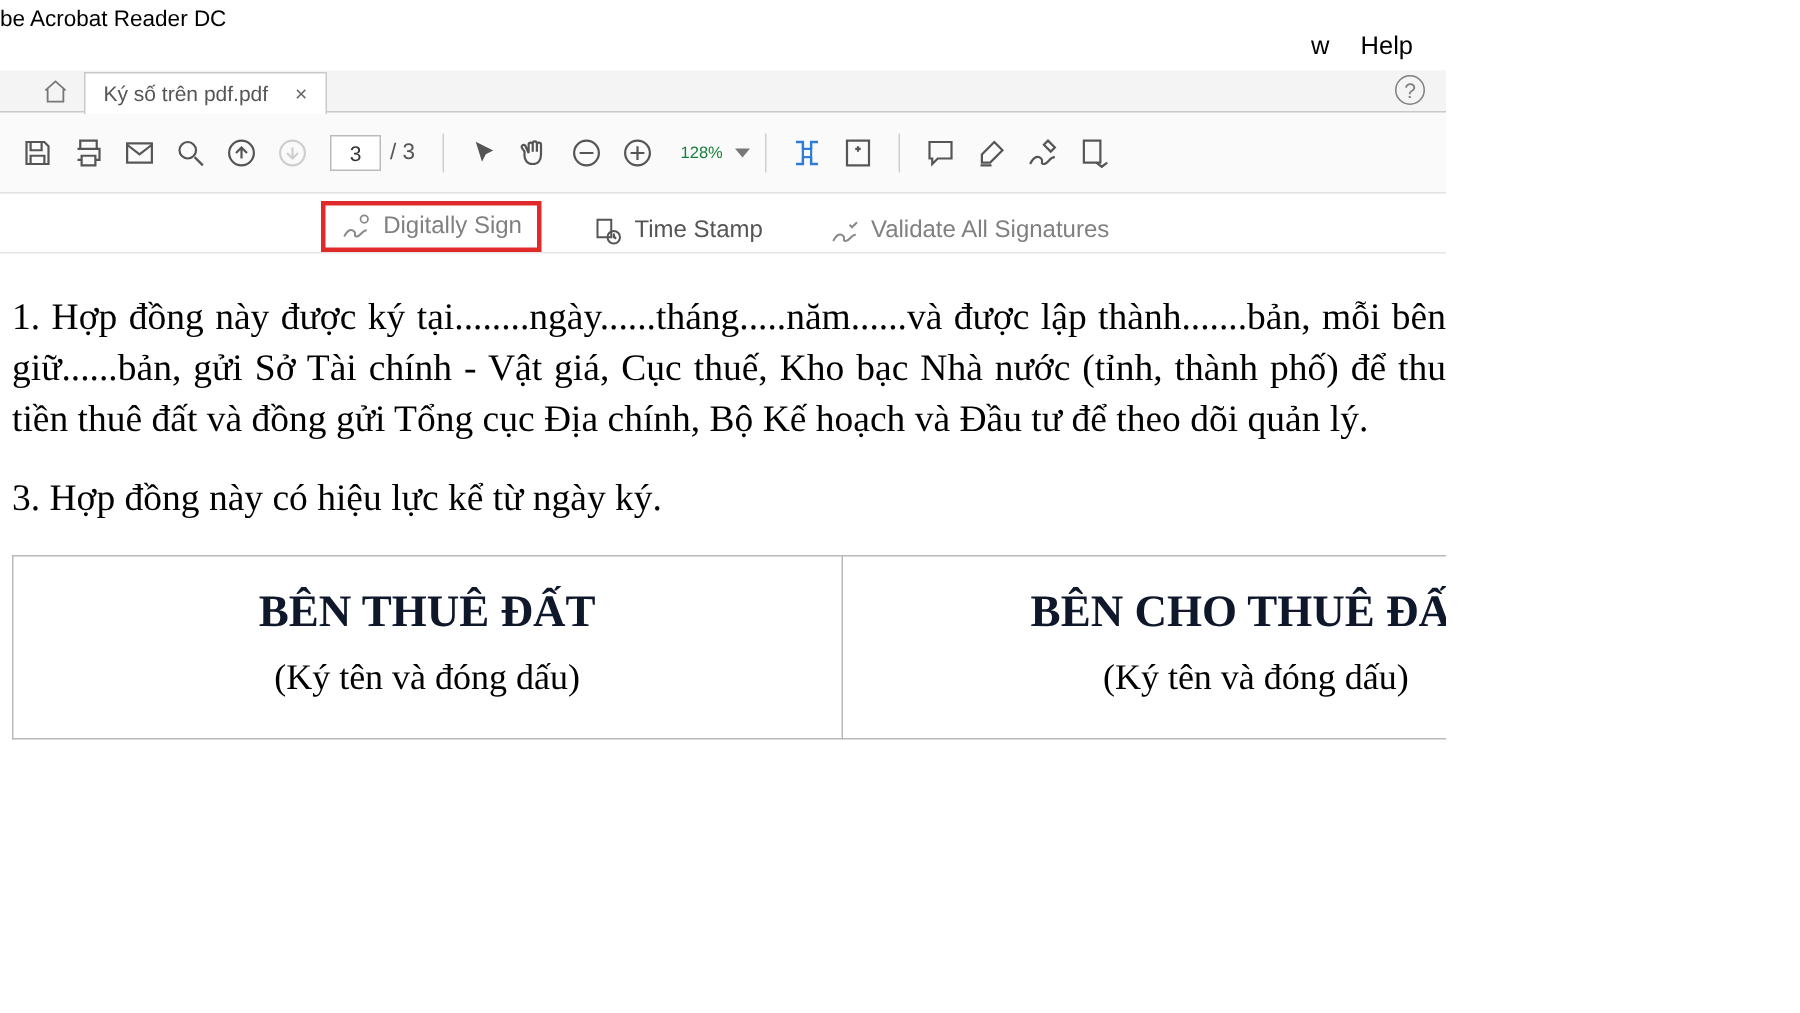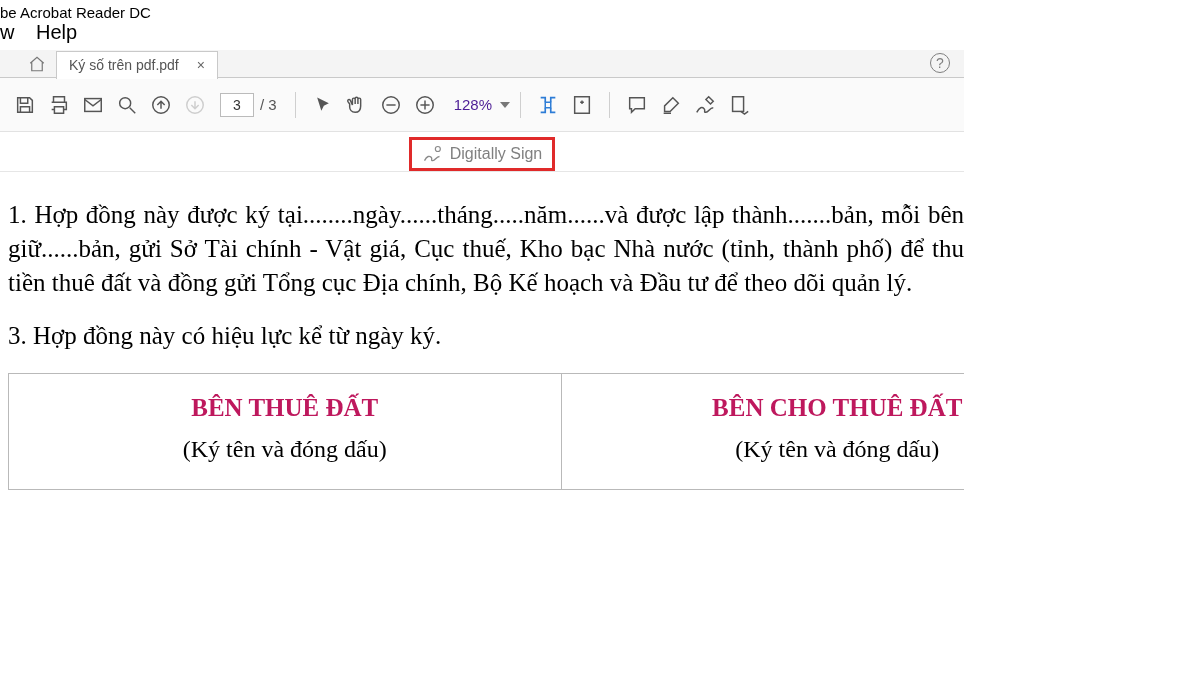--- a/index.html
+++ b/index.html
@@ -1,44 +1,44 @@
 <!DOCTYPE html>
 <html><head>
 <meta charset="utf-8">
 <style>
   * { box-sizing: border-box; }
   html, body { margin:0; padding:0; font-family: "Segoe UI", Arial, sans-serif; background:#fff; color:#333; }
   .app { width:964px; height:675px; overflow:hidden; position:relative; }
   .titlebar { font-size:15px; padding:4px 6px 0 0; color:#000; }
-  .menubar { font-size:20px; padding:0 6px 6px 0; color:#000; }
+  .menubar { font-size:17px; padding:0 6px 6px 0; color:#000;text-align:right; }
   .menubar span { margin-right:16px; }
   .tabstrip { display:flex; align-items:center; height:28px; border-bottom:1px solid #c9c9c9; background:#f4f4f4; position:relative; padding-left:24px;}
   .tab-home { width:26px; height:26px; margin-right:6px; display:flex; align-items:center; justify-content:center; }
   .tab { background:#fff; border:1px solid #c9c9c9; border-bottom:none; height:28px; display:flex; align-items:center; padding:0 12px; font-size:14px; color:#555; gap:10px; position:relative; top:1px; }
   .tab .close { font-size:14px; color:#666; margin-left:8px; }
   .help-q { position:absolute; right:14px; top:3px; width:20px; height:20px; border:1.5px solid #7f7f7f; border-radius:50%; display:flex; align-items:center; justify-content:center; font-size:14px; color:#7f7f7f;}
   .maintoolbar { display:flex; align-items:center; height:54px; padding:0 8px; gap:0; border-bottom:1px solid #e2e2e2; background:#fafafa;}
   .tb-btn { width:34px; height:34px; display:flex; align-items:center; justify-content:center; color:#555; }
   .tb-sep { width:1px; height:26px; background:#cfcfcf; margin:0 10px; }
   .pagebox { display:flex; align-items:center; gap:6px; font-size:15px; color:#555;}
   .pagebox input { width:34px; height:24px; border:1px solid #bbb; text-align:center; font-size:14px; color:#333;}
-  .zoomval { font-size:15px; color:#4c1d95; padding:0 2px; }
+  .zoomval { font-size:11px; color:#15803d; padding:0 2px; }
   .tri-down { width:0; height:0; border-left:5px solid transparent; border-right:5px solid transparent; border-top:6px solid #777; margin-left:6px;}
 
   .signtoolbar { display:flex; align-items:flex-end; justify-content:center; height:40px; gap:24px; font-size:16px; color:#808080; border-bottom:1px solid #e6e6e6;}
   .sign-item { display:flex; align-items:center; gap:8px; padding:4px 10px; }
   .sign-item.highlight { border:3px solid #e02a2a; }
   .sign-item .ic { width:20px; height:20px; display:flex; align-items:center; justify-content:center; }
 
   .docview { padding: 0 0 0 8px; }
   .docview .heading-cut { font-family: "Times New Roman", serif; font-size:26px; font-weight:700; color:#000; margin:6px 0 12px 0; letter-spacing:1px;}
   .docview p { font-family: "Times New Roman", serif; font-size:25px; color:#000; margin:0 0 20px 0; line-height:1.35; text-align:justify;}
   .sig-table { width:1106px; border:1px solid #b9b9b9; border-collapse:collapse; margin-top:4px;}
   .sig-table td { border:1px solid #b9b9b9; width:50%; text-align:center; padding:20px 10px 26px 10px; font-family:"Times New Roman", serif;}
-  .sig-table .hd { font-size:25px; font-weight:700; color:#be185d; margin-bottom:14px;text-align:center;}
+  .sig-table .hd { font-size:30px; font-weight:700; color:#0f172a; margin-bottom:14px;text-align:center;}
   .sig-table .sub { font-size:24px; color:#000;}
 
   svg { display:block; }
 </style>
 </head>
 <body>
 
 <div class="app">
 
   <div class="titlebar">be Acrobat Reader DC</div>
@@ -168,20 +168,39 @@
 
   <div class="signtoolbar">
     <div class="sign-item highlight">
       <span class="ic">
         <svg width="20" height="20" viewBox="0 0 24 24">
             <path fill="none" stroke="#8a8a8a" stroke-width="1.6" d="M3 20c3-6 6-6 8-4s-1 4 2 4 4-5 8-5"></path>
             <circle cx="19" cy="6" r="3" fill="none" stroke="#8a8a8a" stroke-width="1.4"></circle>
           </svg>
       </span>
       <span>Digitally Sign</span>
+    </div>
+    <div class="sign-item" style="color:#555;">
+      <span class="ic">
+        <svg width="20" height="20" viewBox="0 0 24 24">
+            <rect x="4" y="3" width="11" height="14" fill="none" stroke="#555" stroke-width="1.6"></rect>
+            <circle cx="17" cy="17" r="5" fill="none" stroke="#555" stroke-width="1.6"></circle>
+            <path stroke="#555" stroke-width="1.6" d="M17 14v3l2 1"></path>
+          </svg>
+      </span>
+      <span>Time Stamp</span>
+    </div>
+    <div class="sign-item">
+      <span class="ic">
+        <svg width="20" height="20" viewBox="0 0 24 24">
+            <path fill="none" stroke="#8a8a8a" stroke-width="1.6" d="M3 20c3-6 6-6 8-4s-1 4 2 4 4-5 8-5"></path>
+            <path fill="none" stroke="#8a8a8a" stroke-width="1.6" d="M16 7l2 2 4-4"></path>
+          </svg>
+      </span>
+      <span>Validate All Signatures</span>
     </div>
   </div>
 
   <div class="docview">
     <div class="heading-cut" style="opacity:.15; height:8px; overflow:hidden;"></div>
     <p>1. Hợp đồng này được ký tại........ngày......tháng.....năm......và được lập thành.......bản, mỗi bên giữ......bản, gửi Sở Tài chính - Vật giá, Cục thuế, Kho bạc Nhà nước (tỉnh, thành phố) để thu tiền thuê đất và đồng gửi Tổng cục Địa chính, Bộ Kế hoạch và Đầu tư để theo dõi quản lý.</p>
     <p>3. Hợp đồng này có hiệu lực kể từ ngày ký.</p>
 
     <table class="sig-table">
       <tbody>

